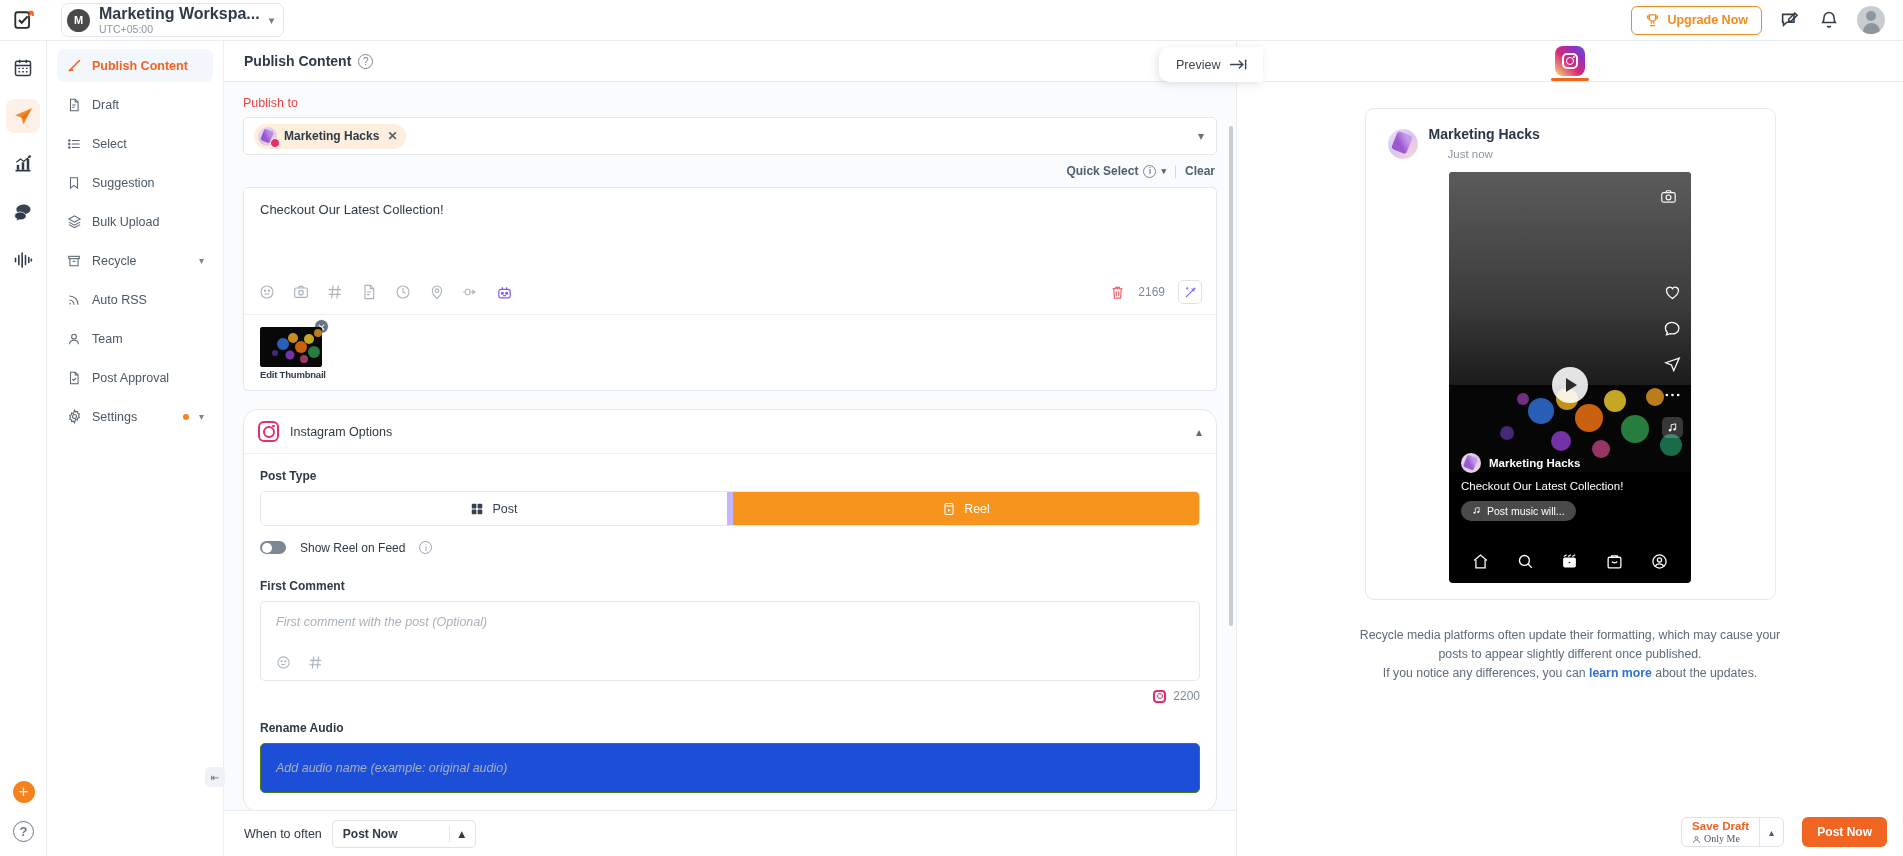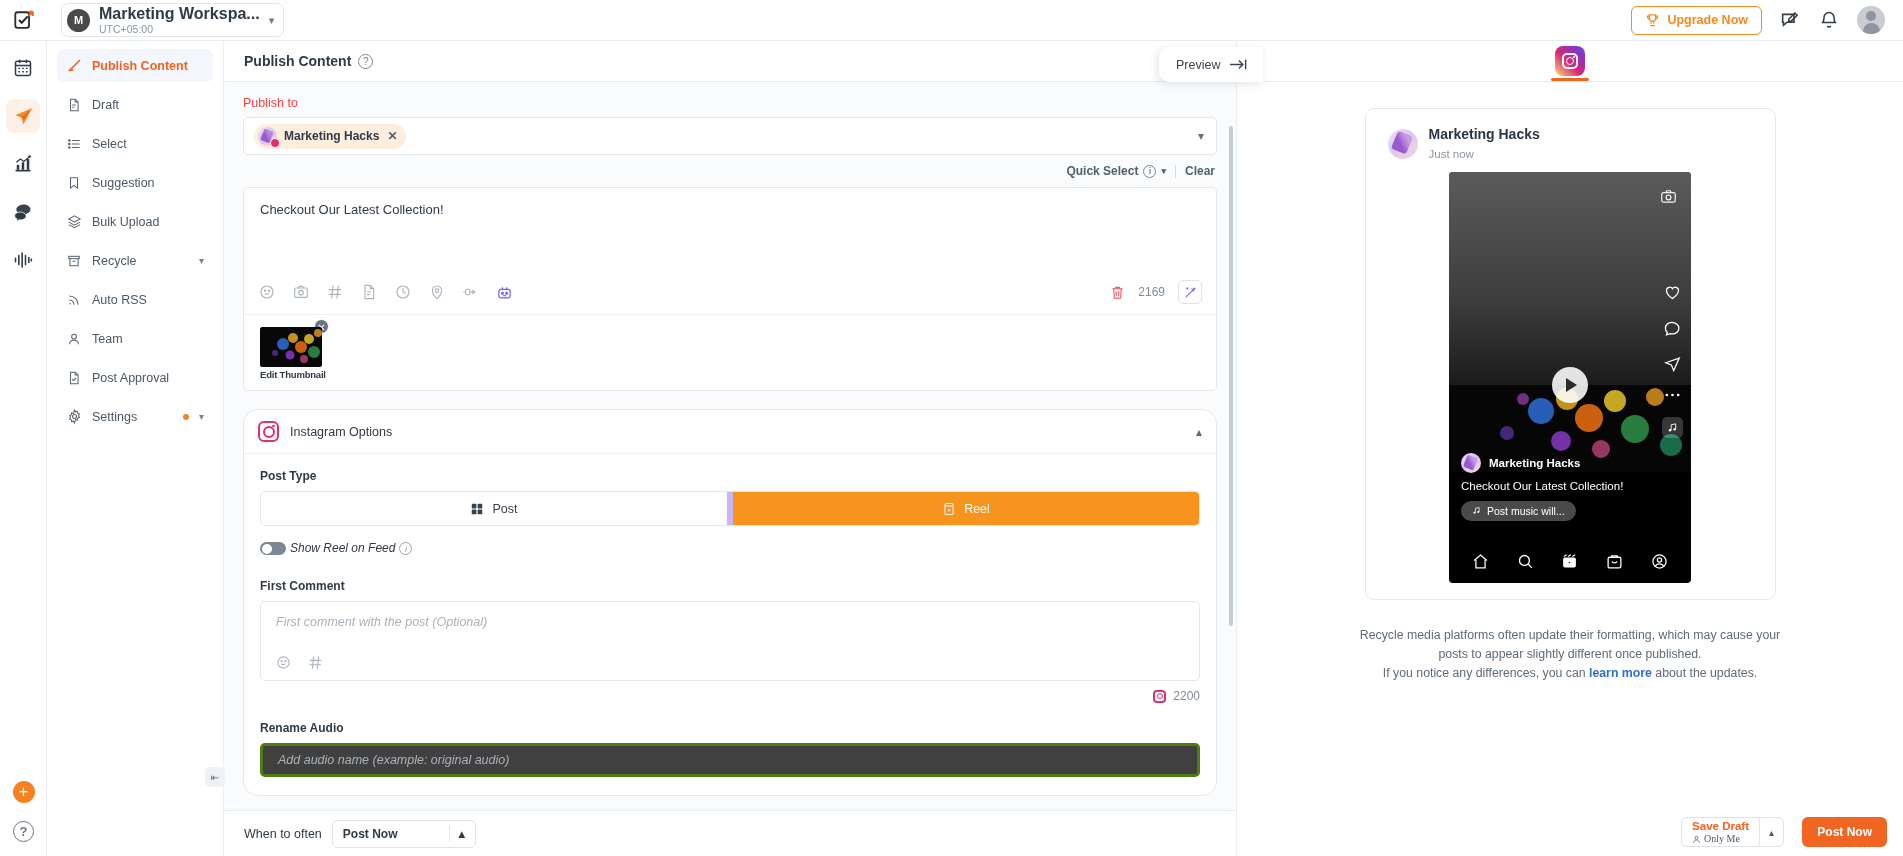--- a/index.html
+++ b/index.html
@@ -240,42 +240,42 @@
     display: flex; border: 1px solid #e4e8ec; border-radius: 5px; overflow: hidden; height: 35px;
   }
   .pt {
     flex: 1; display: flex; align-items: center; justify-content: center; gap: 8px;
     font-size: 12.5px; color: #36414d; cursor: pointer; background: #fff;
     border-right: 6px solid #c4b5fd;
   }
   .pt:last-child { border-right: none; }
   .pt.active { background: #f7941d; color: #fff; font-weight: 400; }
 
-  .toggle-row { display: flex; align-items: flex-end; gap: 4px; margin-top: 15px; font-style: italic; }
+  .toggle-row { display: flex; align-items: flex-start; gap: 14px; margin-top: 15px; }
   .switch {
     width: 26px; height: 13px; border-radius: 8px; background: #7c8794;
     position: relative; cursor: pointer; flex:0 0 26px;
   }
   .switch .knob { position: absolute; left: 1.5px; top: 1.5px; width: 10px; height: 10px; border-radius: 50%; background: #fff; }
   .toggle-label { font-size: 12px; color: #2f3a47; }
   .info-i { width: 13px; height: 13px; border-radius: 50%; border: 1.1px solid #99a3ad; color: #99a3ad; font-size: 9px; display:flex;align-items:center;justify-content:center;cursor:pointer;}
 
   .fc-box {
     border: 1px solid #e4e8ec; border-radius: 5px; background: #fff;
     min-height: 80px; display: flex; flex-direction: column; margin-top: 2px;
   }
   .fc-placeholder { padding: 13px 15px 0 15px; font-size: 12.5px; color: #a8b1ba; font-style: italic; flex: 1; }
   .fc-tools { display: flex; gap: 15px; padding: 0 14px 9px 14px; }
   .fc-count { display: flex; align-items: center; justify-content: flex-end; gap: 7px; margin-top: 8px; font-size: 12px; color: #7e8a96; }
   .ig-dot { width: 13px; height: 13px; border-radius: 4px; border: 2px solid #e1306c; position: relative;}
   .ig-dot::after{content:"";position:absolute;left:50%;top:50%;transform:translate(-50%,-50%);width:4px;height:4px;border-radius:50%;border:1.4px solid #e1306c;}
 
   .rename-input {
-    border: 3px solid #4d7c0f; border-radius: 5px; background: #404040;
-    height: 34px; display: flex; align-items: center; padding: 0 15px;
+    border: 1px solid #4d7c0f; border-radius: 5px; background: #1d4ed8;
+    height: 50px; display: flex; align-items: center; padding: 0 15px;
     font-size: 12.5px; color: #a8b1ba; font-style: italic; margin-top: 2px;
   }
 
   
   .inner-scroll {
     position: absolute; right: 3px; top: 44px; width: 4px; height: 500px;
     border-radius: 3px; background: #c6cdd4; cursor: pointer; z-index: 20;
   }
 
   
@@ -330,21 +330,21 @@
   .ig-preview-card {
     width: 411px; background: #fff; border: 1px solid #e6eaee; border-radius: 9px;
     padding: 17px 0 16px 0; display: flex; flex-direction: column; align-items: center;
   }
   .pv-user { width: 100%; padding: 0 22px; display: flex; align-items: center; gap: 11px; margin-bottom: 10px;}
   .pv-av { width: 30px; height: 30px; border-radius: 50%; position:relative; overflow:hidden;
     background: linear-gradient(135deg,#efe6f8 0%,#d9c6ee 45%,#f6d7d7 100%); flex:0 0 30px;}
   .pv-av::after{content:"";position:absolute;left:6px;top:4px;width:16px;height:19px;
     background:linear-gradient(40deg,#9b59d0 40%,#c79ae8 75%); transform:rotate(22deg);border-radius:3px;}
   .pv-name { font-size: 14px; font-weight: 700; color: #2b3644; line-height: 1.25; }
-  .pv-time { font-size: 11.5px; color: #8a95a1; }
+  .pv-time { font-size: 11.5px; color: #8a95a1; margin-left: 19px; }
 
   .ig-phone {
     width: 242px; height: 411px; background: #000; border-radius: 4px;
     position: relative; overflow: hidden;
   }
   .phone-top-grad { position: absolute; inset: 0 0 42% 0; background: linear-gradient(180deg,#5b5b5b 0%,#3c3c3c 55%,#111 100%); }
   .phone-photo { position: absolute; left:0; right:0; top: 52%; bottom: 27%; overflow:hidden; background:#050505;}
   .cam-ico { position: absolute; right: 14px; top: 16px; color: #fff; opacity: .95; }
   .play-btn {
     position: absolute; left: 50%; top: 52%; transform: translate(-50%,-50%);

